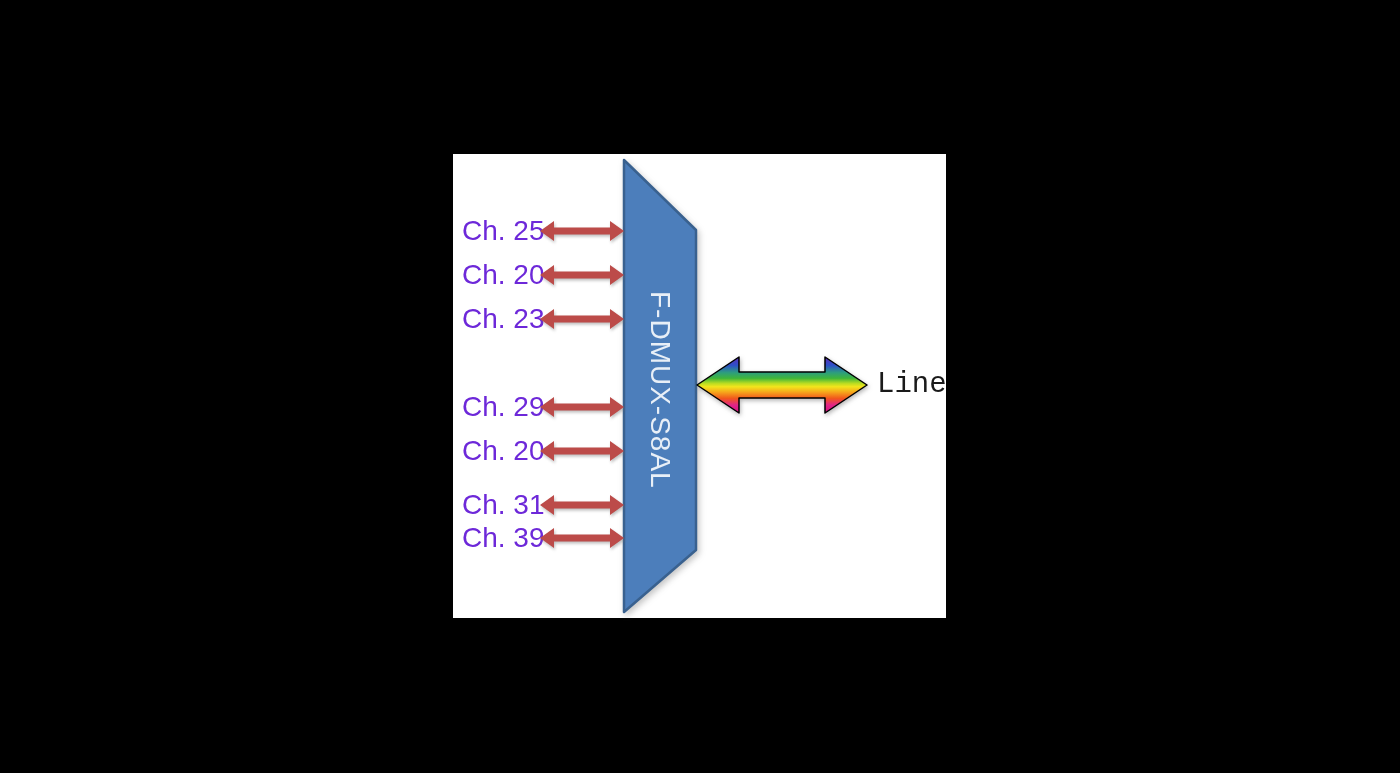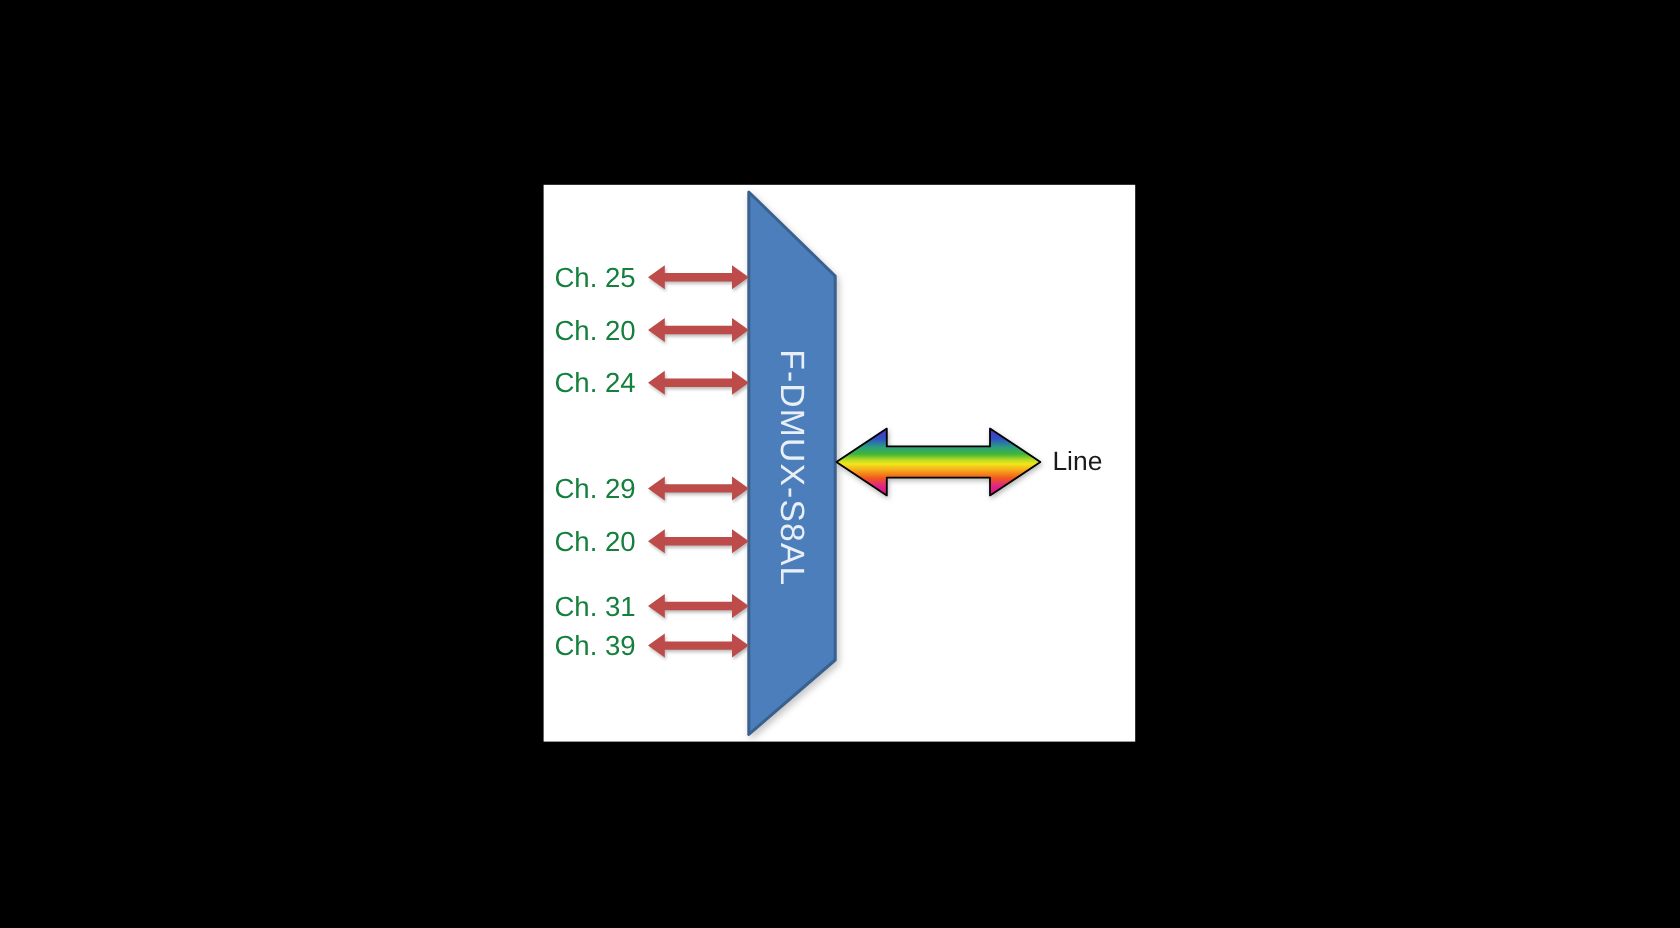--- a/index.html
+++ b/index.html
@@ -27,23 +27,23 @@
   }
   .channel-row {
     position: absolute;
     left: 9px;
     height: 30px;
     display: flex;
     align-items: center;
   }
   .channel-label {
     width: 77px;
-    font-size: 23px;
+    font-size: 28px;
     line-height: 30px;
-    color: #15803d;
+    color: #6d28d9;
     white-space: nowrap;
   }
   .ch-arrow {
     width: 86px;
     height: 26px;
     filter: drop-shadow(1px 2px 1.5px rgba(110,110,110,0.45));
   }
   .dmux-shape-svg {
     position: absolute;
     left: 165px;
@@ -72,24 +72,25 @@
     left: 243px;
     top: 202px;
     width: 172px;
     height: 58px;
     filter: drop-shadow(1px 2px 2px rgba(110,110,110,0.5));
   }
   .line-label {
     position: absolute;
     left: 424px;
     top: 211px;
-    font-size: 22px;
+    font-size: 29px;
     line-height: 40px;
     color: #1a1a1a;
     white-space: nowrap;
+    font-family: Liberation Mono, monospace;
   }
 </style>
 </head>
 <body>
 
 <div class="stage">
   <div class="slide">
 
     <svg class="dmux-shape-svg" viewBox="0 0 85 464" aria-hidden="true">
       <polygon points="6,6 78,76 78,396 6,458" stroke-width="2.5" stroke-linejoin="round" stroke="#39618F" fill="#4C7EBB"></polygon>
@@ -102,21 +103,21 @@
           <polygon points="1,13 15,3 15,9.5 71,9.5 71,3 85,13 71,23 71,16.5 15,16.5 15,23" fill="#BC4B49"></polygon>
         </svg>
     </div>
     <div class="channel-row" style="top:106px">
       <span class="channel-label">Ch. 20</span>
       <svg class="ch-arrow" viewBox="0 0 86 26">
           <polygon points="1,13 15,3 15,9.5 71,9.5 71,3 85,13 71,23 71,16.5 15,16.5 15,23" fill="#BC4B49"></polygon>
         </svg>
     </div>
     <div class="channel-row" style="top:150px">
-      <span class="channel-label">Ch. 24</span>
+      <span class="channel-label">Ch. 23</span>
       <svg class="ch-arrow" viewBox="0 0 86 26">
           <polygon points="1,13 15,3 15,9.5 71,9.5 71,3 85,13 71,23 71,16.5 15,16.5 15,23" fill="#BC4B49"></polygon>
         </svg>
     </div>
     <div class="channel-row" style="top:238px">
       <span class="channel-label">Ch. 29</span>
       <svg class="ch-arrow" viewBox="0 0 86 26">
           <polygon points="1,13 15,3 15,9.5 71,9.5 71,3 85,13 71,23 71,16.5 15,16.5 15,23" fill="#BC4B49"></polygon>
         </svg>
     </div>

